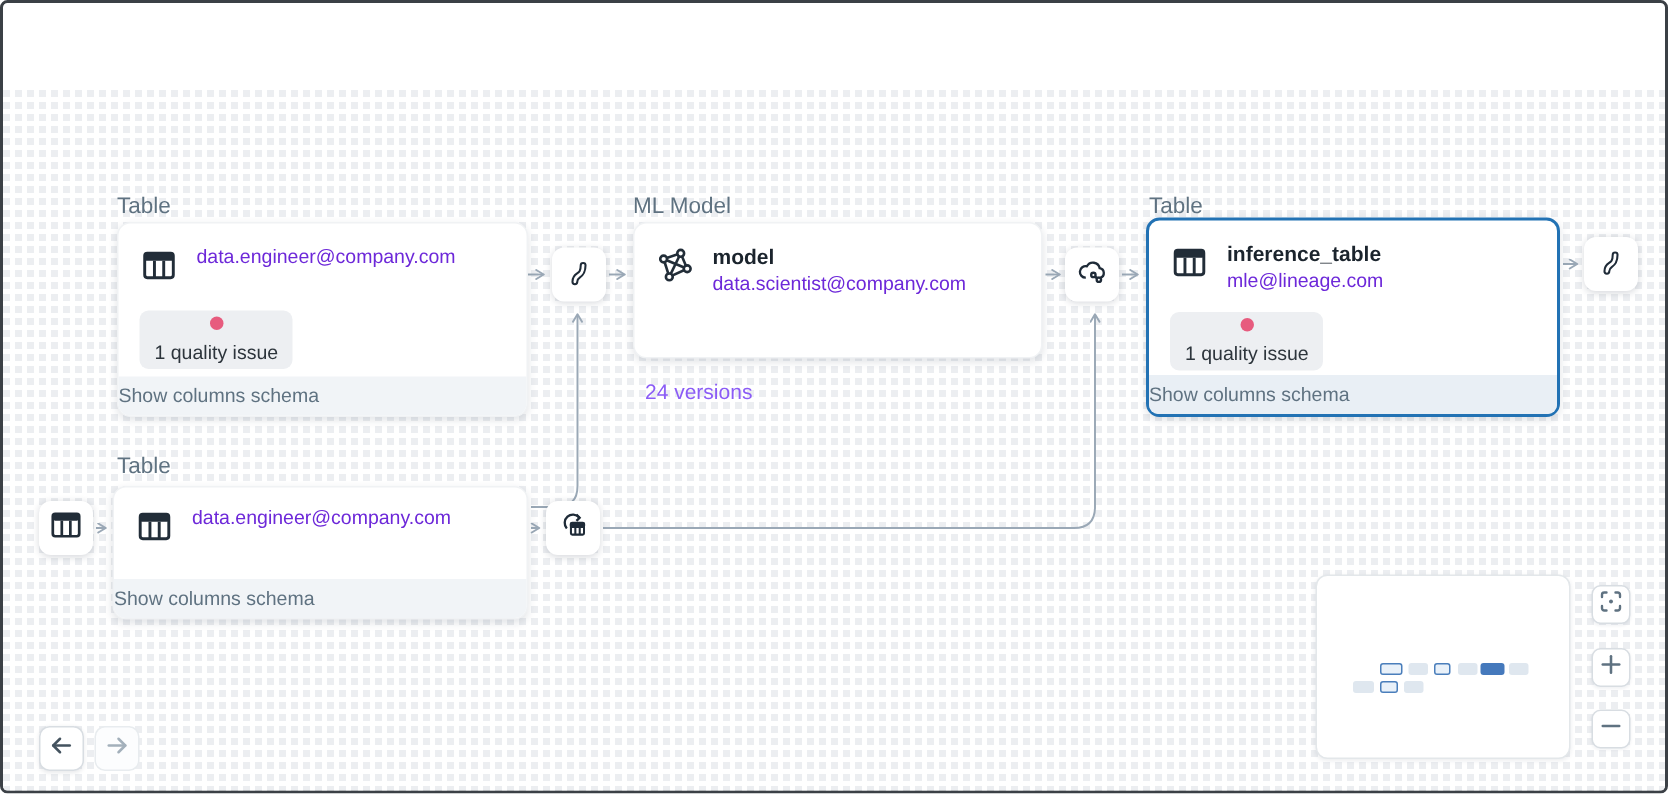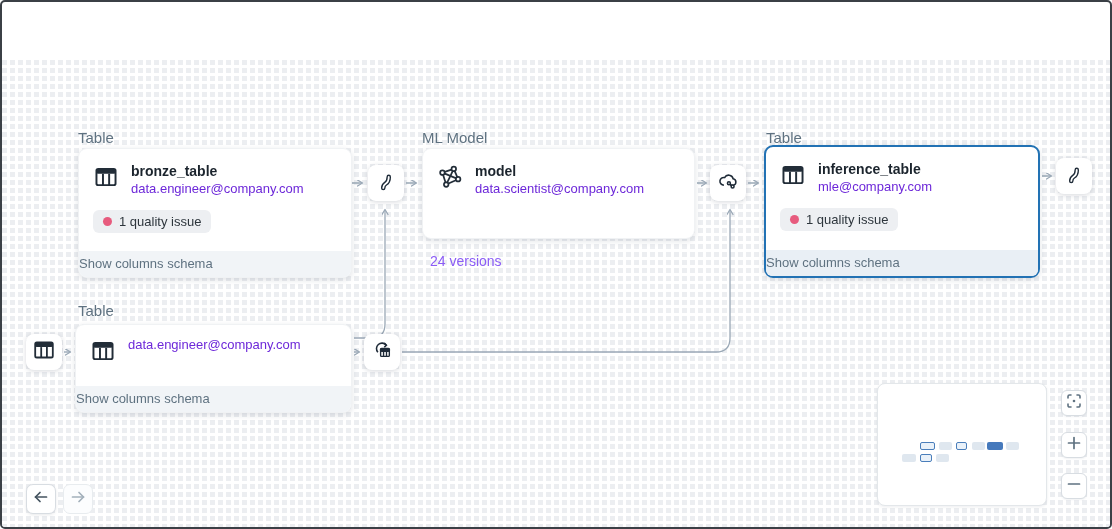--- a/index.html
+++ b/index.html
@@ -24,21 +24,21 @@
   
   .card { position:absolute; background:#fff; border:1px solid #f0f2f4; border-radius:9px; z-index:6;
           box-shadow:0 2px 6px rgba(25,40,60,.13); display:flex; flex-direction:column; cursor:pointer; }
   .card.selected { border:2px solid #2272b4; }
   .card-body { padding:13px 14px 0 14px; flex:1; }
   .card-row { display:flex; align-items:flex-start; }
   .card-row .entity-icon { flex:0 0 auto; margin-right:12px; margin-top:2px; }
   .card-title { font-size:14px; font-weight:700; color:#1b242d; line-height:18px; }
   .card-owner { font-size:13px; color:#6d28d9; line-height:18px; }
   .quality-badge { display:inline-flex; align-items:center; gap:7px; background:#edeff2; border-radius:6px;
-                   padding:4px 10px; margin-top:12px; font-size:13px; color:#2d353c; cursor:pointer; }
+                   padding:4px 10px; margin-top:12px; font-size:13px; color:#2d353c; cursor:pointer;flex-direction:column; }
   .quality-dot { width:9px; height:9px; border-radius:50%; background:#e75b7e; }
   .card-footer { height:26px; background:#f1f4f7; border-radius:0 0 8px 8px; text-align:left;
                  font-size:13px; color:#5f7281; line-height:26px; cursor:pointer; }
   .card.selected .card-footer { background:#e9eff5; border-radius:0 0 6px 6px; }
   .version-line { font-size:13px; color:#5f7281; margin:9px 0 0 38px; }
   .versions-link { position:absolute; font-size:14px; color:#8b5cf6; z-index:6; cursor:pointer; }
 
   
   .icon-node { position:absolute; width:36px; height:36px; background:#fff; border-radius:8px; z-index:6;
                box-shadow:0 1px 5px rgba(25,40,60,.18); display:flex; align-items:center; justify-content:center; cursor:pointer; }
@@ -99,21 +99,20 @@
       <div class="card-row">
         <span class="entity-icon">
           <svg width="26" height="26" viewBox="0 0 24 24">
               <rect x="3.2" y="4.5" width="17.6" height="15" rx="1.6" fill="none" stroke="#222d38" stroke-width="1.8"></rect>
               <rect x="3.2" y="4.5" width="17.6" height="4.6" rx="1.6" fill="#222d38"></rect>
               <line x1="9.2" y1="9.1" x2="9.2" y2="19.5" stroke="#222d38" stroke-width="1.8"></line>
               <line x1="14.9" y1="9.1" x2="14.9" y2="19.5" stroke="#222d38" stroke-width="1.8"></line>
             </svg>
         </span>
         <span>
-          <div class="card-title">bronze_table</div>
           <div class="card-owner">data.engineer@company.com</div>
         </span>
       </div>
       <span class="quality-badge">
         <span class="quality-dot"></span>
         <span>1 quality issue</span>
       </span>
     </div>
     <div class="card-footer">Show columns schema</div>
   </div>
@@ -170,21 +169,21 @@
         <span class="entity-icon">
           <svg width="26" height="26" viewBox="0 0 24 24">
               <rect x="3.2" y="4.5" width="17.6" height="15" rx="1.6" fill="none" stroke="#222d38" stroke-width="1.8"></rect>
               <rect x="3.2" y="4.5" width="17.6" height="4.6" rx="1.6" fill="#222d38"></rect>
               <line x1="9.2" y1="9.1" x2="9.2" y2="19.5" stroke="#222d38" stroke-width="1.8"></line>
               <line x1="14.9" y1="9.1" x2="14.9" y2="19.5" stroke="#222d38" stroke-width="1.8"></line>
             </svg>
         </span>
         <span>
           <div class="card-title">inference_table</div>
-          <div class="card-owner">mle@company.com</div>
+          <div class="card-owner">mle@lineage.com</div>
         </span>
       </div>
       <span class="quality-badge">
         <span class="quality-dot"></span>
         <span>1 quality issue</span>
       </span>
     </div>
     <div class="card-footer">Show columns schema</div>
   </div>
 

